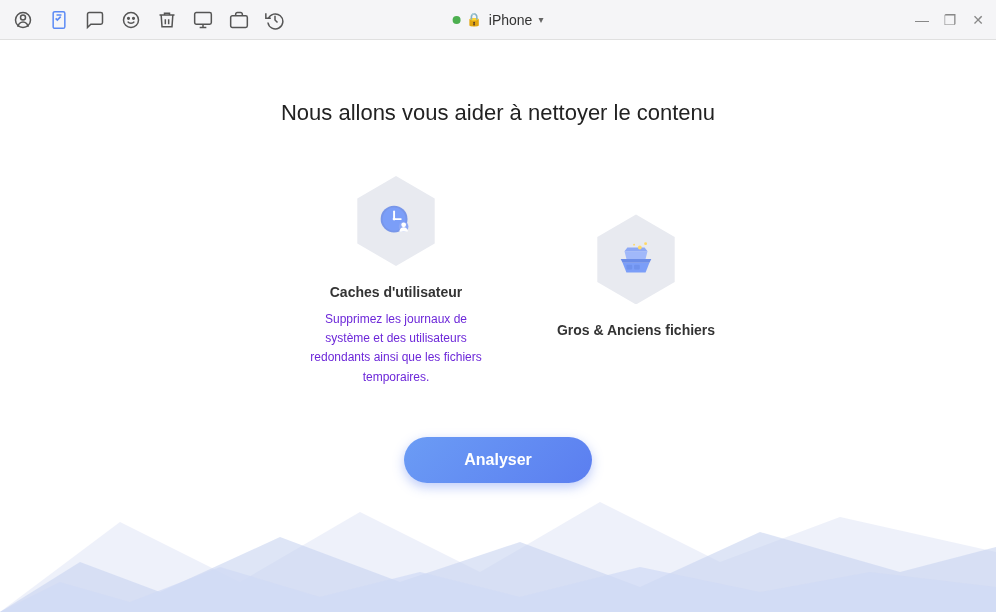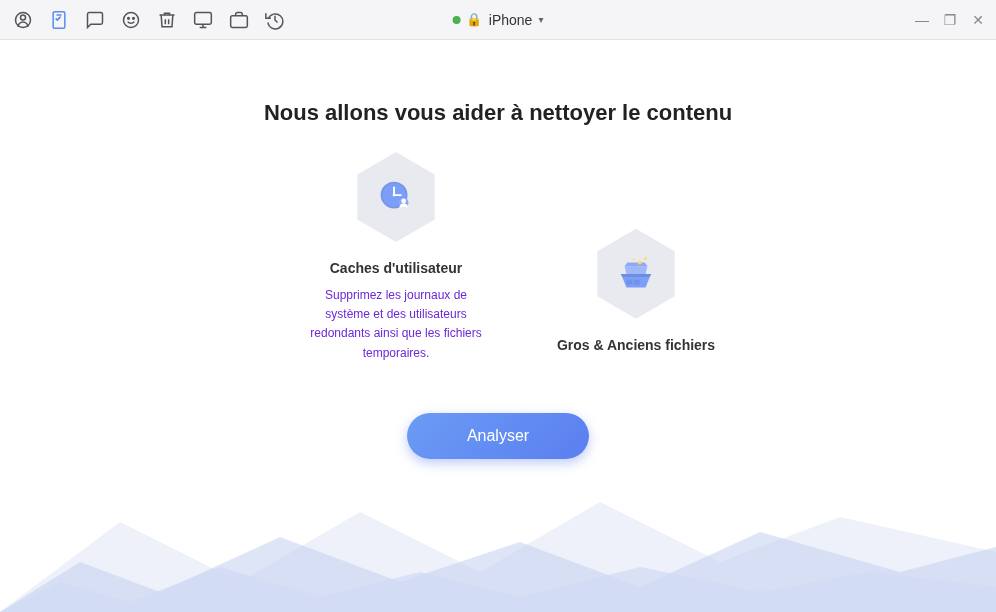--- a/index.html
+++ b/index.html
@@ -102,30 +102,30 @@
       display: flex;
       flex-direction: column;
       align-items: center;
       padding-top: 60px;
       height: calc(100% - 40px);
       position: relative;
     }
 
     .page-title {
       font-size: 22px;
-      font-weight: 700;
+      font-weight: 400;
       color: #222;
-      margin-bottom: 26px;
+      margin-bottom: 50px;
       text-align: center;
     }
 
     .cards-container {
       display: flex;
       gap: 60px;
-      align-items: flex-end;
+      align-items: center;
       margin-bottom: 50px;
       margin-left: 36px;
     }
 
     .card {
       display: flex;
       flex-direction: column;
       align-items: center;
       width: 180px;
       text-align: center;
@@ -162,21 +162,21 @@
     }
 
     .analyze-btn {
       background: linear-gradient(135deg, #6b9cf5, #5b7ef0);
       color: white;
       border: none;
       border-radius: 25px;
       padding: 14px 60px;
       font-size: 16px;
       cursor: pointer;
-      font-weight: 400;
+      font-weight: 700;
       box-shadow: 0 4px 12px rgba(91, 126, 240, 0.4);
     }
 
     
     .mountain-bg {
       position: absolute;
       bottom: 0;
       left: 0;
       width: 100%;
       height: 130px;

